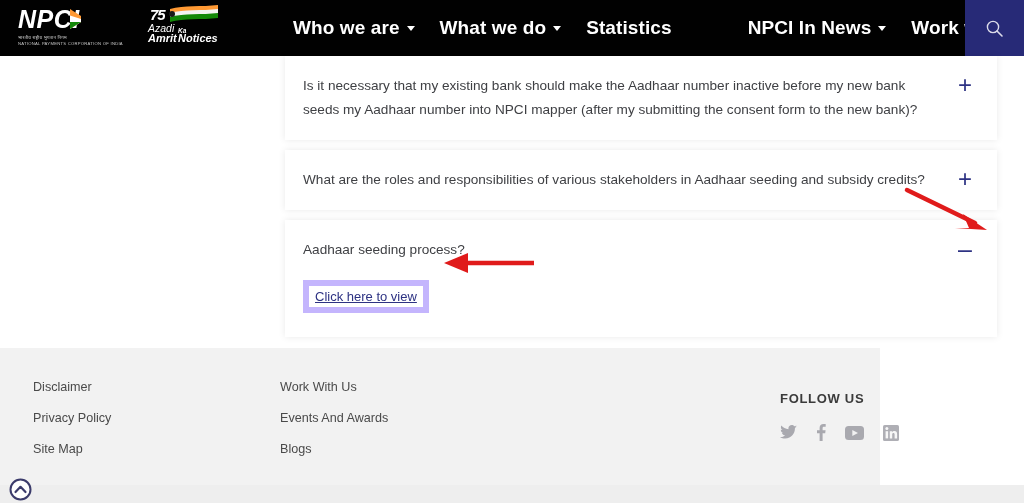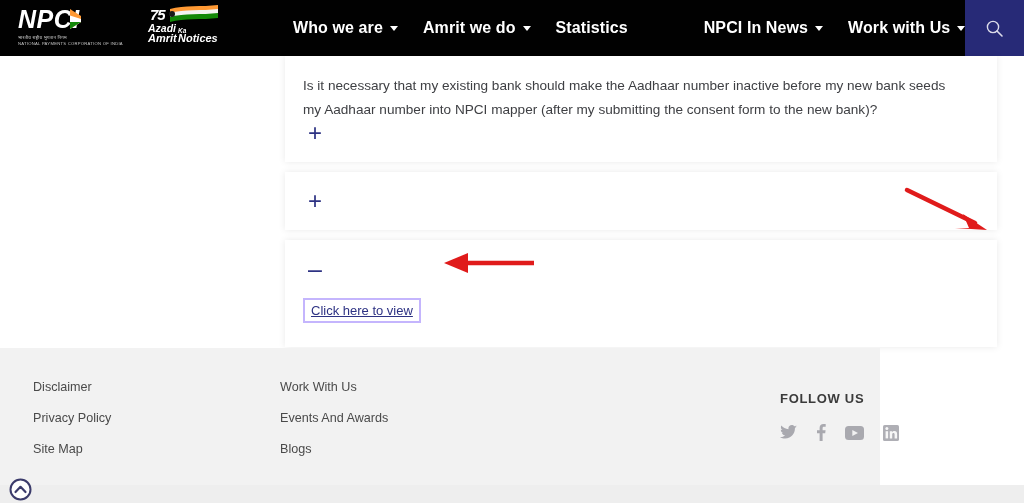--- a/index.html
+++ b/index.html
@@ -50,21 +50,21 @@
     width: 78px; height: 46px;
   }
   .azadi-75 {
     position: absolute; left: 2px; top: 1px;
     color: #ffffff; font-size: 15px; font-weight: bold;
     font-style: italic; letter-spacing: -1px; text-align: center;
   }
   .azadi-flagwrap { position: absolute; left: 20px; top: 0px; }
   .azadi-l1 {
     position: absolute; left: 0px; top: 17px;
-    color: #ffffff; font-size: 10.5px; font-weight: bold;
+    color: #ffffff; font-size: 10.5px; font-weight: normal;
     font-style: italic;
   }
   .azadi-ka {
     position: absolute; left: 30px; top: 22px;
     color: #ffffff; font-size: 6.5px; font-weight: bold;
     font-style: italic;
   }
   .azadi-l2 {
     position: absolute; left: 0px; top: 27px;
     color: #ffffff; font-size: 11px; font-weight: bold;
@@ -75,21 +75,21 @@
     color: #ffffff; font-size: 11px; font-weight: bold;
     font-style: italic;
   }
 
   .nav {
     display: flex; align-items: center;
     margin-left: 67px; height: 56px;
   }
   .nav-item {
     display: flex; align-items: center;
-    color: #ffffff; font-size: 16px; font-weight: bold;
+    color: #ffffff; font-size: 19px; font-weight: bold;
     margin-right: 25px; cursor: pointer;
     white-space: nowrap; letter-spacing: 0.1px; text-align: right;
   }
   .nav-item:last-child { margin-right: 0; }
   .caret {
     display: inline-block; margin-left: 7px;
     width: 0; height: 0;
     border-left: 4.5px solid transparent;
     border-right: 4.5px solid transparent;
     border-top: 5px solid #ffffff;
@@ -110,21 +110,20 @@
   }
   .faq-card {
     background: #ffffff;
     box-shadow: 0 0 7px rgba(0,0,0,0.09);
     margin-bottom: 10px;
   }
   .faq-head {
     display: flex; align-items: flex-start;
     padding: 18px 20px 18px 18px;
     cursor: pointer;
-    flex-direction: column;
   }
   .faq-q {
     flex: 1;
     color: #3f4044; font-size: 13.6px;
     line-height: 24px; padding-right: 20px;
   }
   .faq-icon {
     width: 24px; color: #2d3283;
     font-size: 24px; line-height: 22px;
     text-align: center; font-weight: 300;
@@ -134,21 +133,21 @@
   .faq-icon.minus { font-size: 25px; }
   .faq-body { padding: 0 18px 24px 18px; }
   .faq-link {
     display: inline-block;
     color: #2d3283; font-size: 13px;
     text-decoration: underline;
     padding: 3px 6px; cursor: pointer;
   }
   .ann-box {
     display: inline-block;
-    border: 2px solid #c4b5fd;
+    border: 6px solid #c4b5fd;
   }
 
   
   .arrow-diag {
     position: absolute; left: 903px; top: 186px;
     width: 100px; height: 48px; pointer-events: none;
   }
   .arrow-horiz {
     position: absolute; left: 444px; top: 252px;
     width: 92px; height: 22px; pointer-events: none;
@@ -227,21 +226,21 @@
     </div>
 
   </div>
 
   <nav class="nav">
     <div class="nav-item">
       <span>Who we are</span>
       <i class="caret"></i>
     </div>
     <div class="nav-item">
-      <span>Amrit we do</span>
+      <span>What we do</span>
       <i class="caret"></i>
     </div>
     <div class="nav-item">
       <span>Statistics</span>
     </div>
     <div class="nav-item" style="margin-left:51px;">
       <span>NPCI In News</span>
       <i class="caret"></i>
     </div>
     <div class="nav-item">
@@ -265,26 +264,28 @@
 
   <div class="faq-card">
     <div class="faq-head">
       <div class="faq-q">Is it necessary that my existing bank should make the Aadhaar number inactive before my new bank seeds my Aadhaar number into NPCI mapper (after my submitting the consent form to the new bank)?</div>
       <div class="faq-icon">+</div>
     </div>
   </div>
 
   <div class="faq-card">
     <div class="faq-head">
+      <div class="faq-q">What are the roles and responsibilities of various stakeholders in Aadhaar seeding and subsidy credits?</div>
       <div class="faq-icon">+</div>
     </div>
   </div>
 
   <div class="faq-card">
     <div class="faq-head">
+      <div class="faq-q">Aadhaar seeding process?</div>
       <div class="faq-icon minus">–</div>
     </div>
     <div class="faq-body">
       <span class="ann-box">
         <a class="faq-link">Click here to view</a>
       </span>
     </div>
   </div>
 
 </div>

